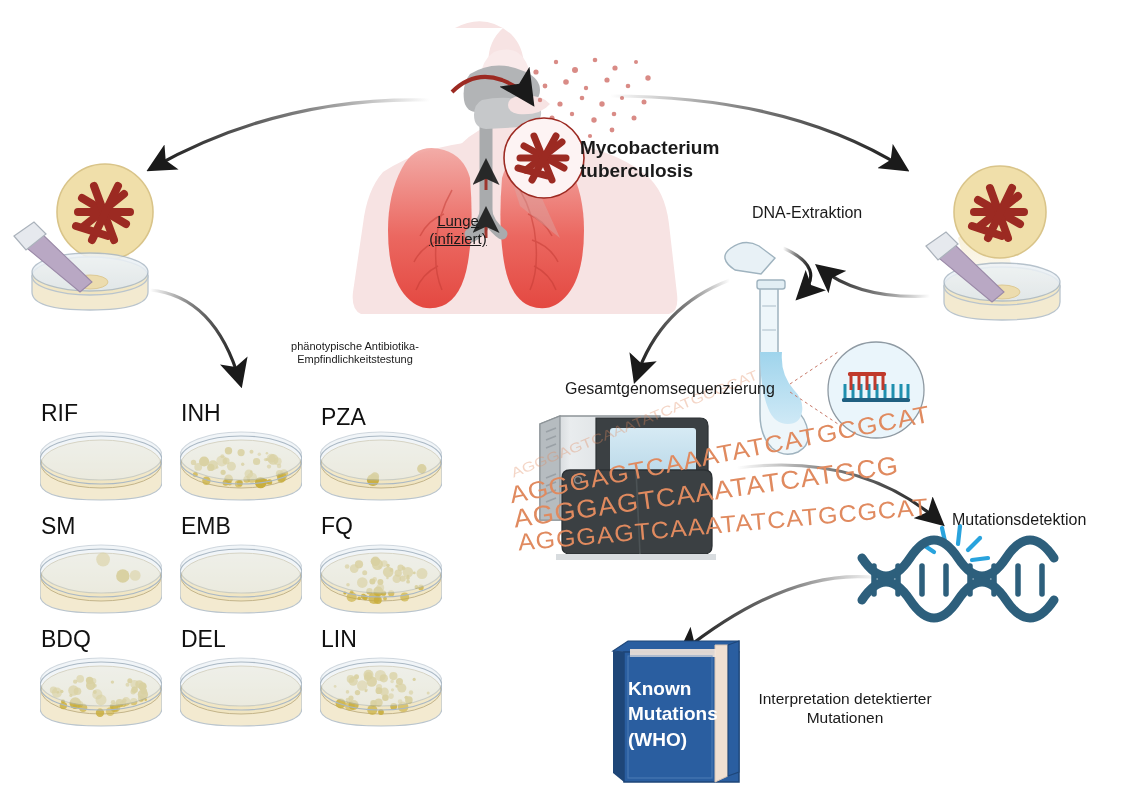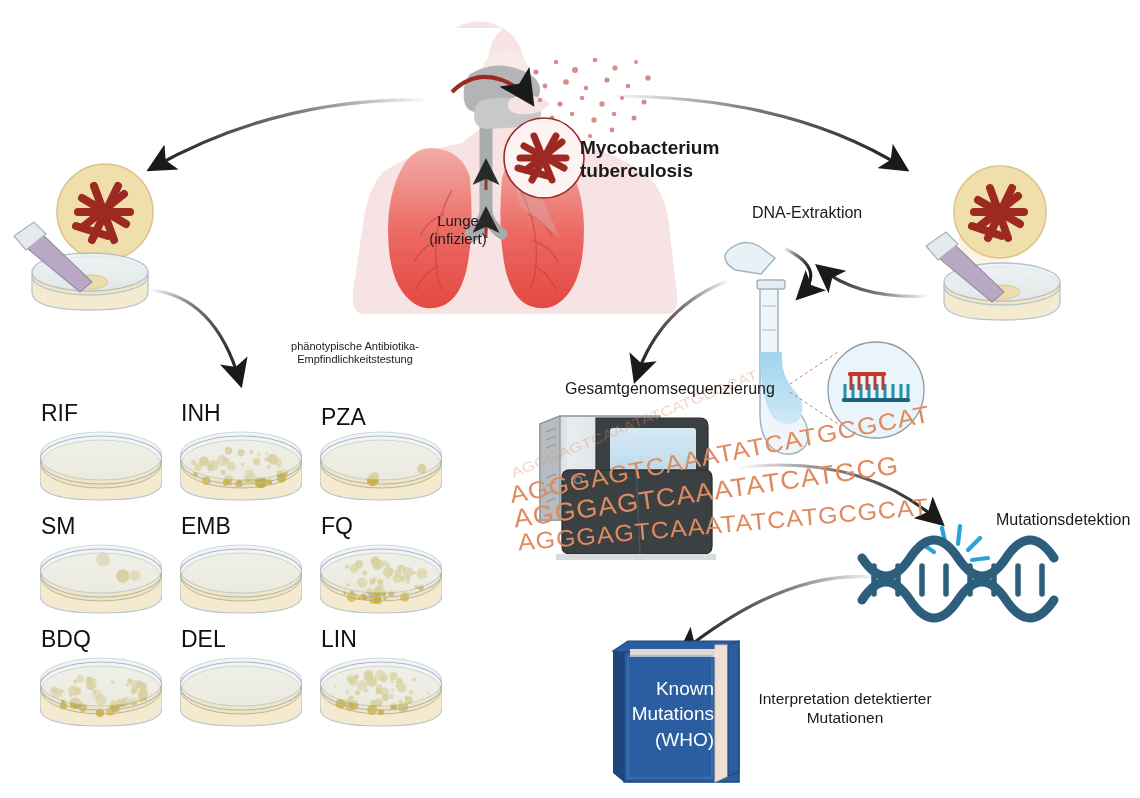--- a/index.html
+++ b/index.html
@@ -324,37 +324,37 @@
               transform:rotate(-8deg) scaleY(0.95);transform-origin:left center;white-space:nowrap;">AGGGAGTCAAATATCATGCG</div>
   <div style="position:absolute;left:0px;top:50px;font-size:25px;color:#e08a5f;letter-spacing:1px;
               transform:rotate(-5deg) scaleY(0.95);transform-origin:left center;white-space:nowrap;">AGGGAGTCAAATATCATGCGCAT</div>
   <div style="position:absolute;left:-6px;top:-14px;font-size:17px;color:#e08a5f;opacity:0.35;
               transform:rotate(-22deg) scaleY(0.8);transform-origin:left center;white-space:nowrap;">AGGGAGTCAAATATCATGCGCAT</div>
 </div>
 
 <div class="lbl l bold" style="left:580px;top:136px;font-size:19px;">Mycobacterium
 tuberculosis</div>
 
-<div class="lbl c" style="left:398px;top:212px;width:120px;font-size:15px;">Lunge
+<div class="lbl c" style="left:398px;top:212px;width:120px;font-size:15px;text-decoration:underline;">Lunge
 (infiziert)</div>
 
 <div class="lbl l" style="left:752px;top:203px;font-size:16px;">DNA-Extraktion</div>
 
 <div class="lbl c" style="left:245px;top:340px;width:220px;font-size:11px;">phänotypische Antibiotika-
 Empfindlichkeitstestung</div>
 
 <div class="lbl l" style="left:521px;top:379px;font-size:16px;margin-left:44px;">Gesamtgenomsequenzierung</div>
 
-<div class="lbl l" style="left:952px;top:510px;font-size:16px;margin-left:44px;">Mutationsdetektion</div>
+<div class="lbl l" style="left:952px;top:510px;font-size:16px;">Mutationsdetektion</div>
 
 <div class="lbl c" style="left:720px;top:690px;width:250px;font-size:15.5px;">Interpretation detektierter
 Mutationen</div>
 
-<div style="position:absolute;left:628px;top:676px;width:86px;text-align:right;color:#fff;
-            font-size:19px;line-height:1.33;">
+<div style="position:absolute;left:628px;top:676px;width:86px;text-align:left;color:#fff;
+            font-size:19px;line-height:1.33;font-weight:bold;">
   <div>Known</div>
   <div>Mutations</div>
   <div>(WHO)</div>
 </div>
 
 <div id="plate-grid" style="position:absolute;left:40px;top:400px;width:420px;height:390px;"><div class="dishlabel" style="left: 1px; top: 0px;">RIF</div><svg width="122" height="86" viewBox="0 0 122 86" style="position: absolute; left: 0px; top: 30px;">
         <path d="M0,30 L0,52 Q0,70 61,70 Q122,70 122,52 L122,30 Z" fill="#f3ead0" stroke="#b9c4cd" stroke-width="1.2"></path>
         <ellipse cx="61" cy="34" rx="60" ry="24" fill="url(#agarG)" stroke="#c3b48a" stroke-width="1"></ellipse>
         <ellipse cx="61" cy="26" rx="61" ry="24" fill="#e7eef4" opacity="0.55" stroke="#aab8c4" stroke-width="1.2"></ellipse>
         <ellipse cx="61" cy="30" rx="61" ry="24" fill="none" stroke="#aab8c4" stroke-width="1.2"></ellipse>

